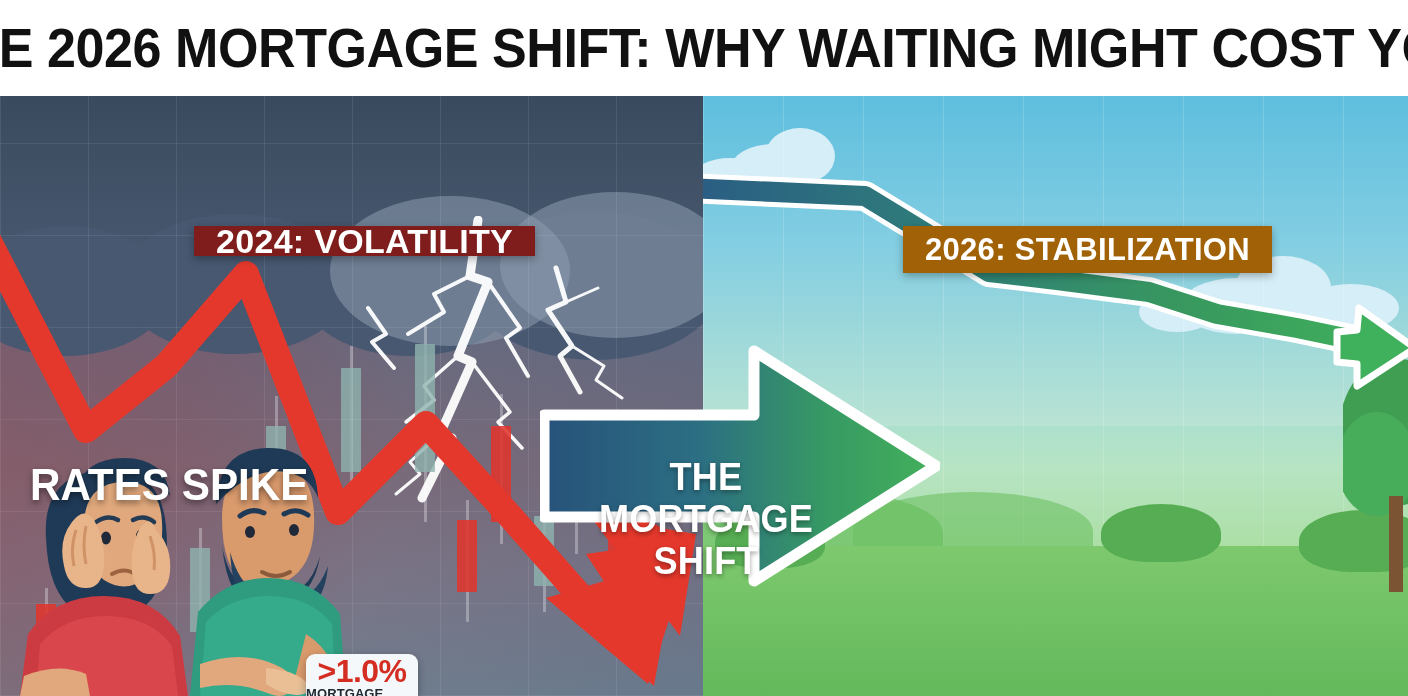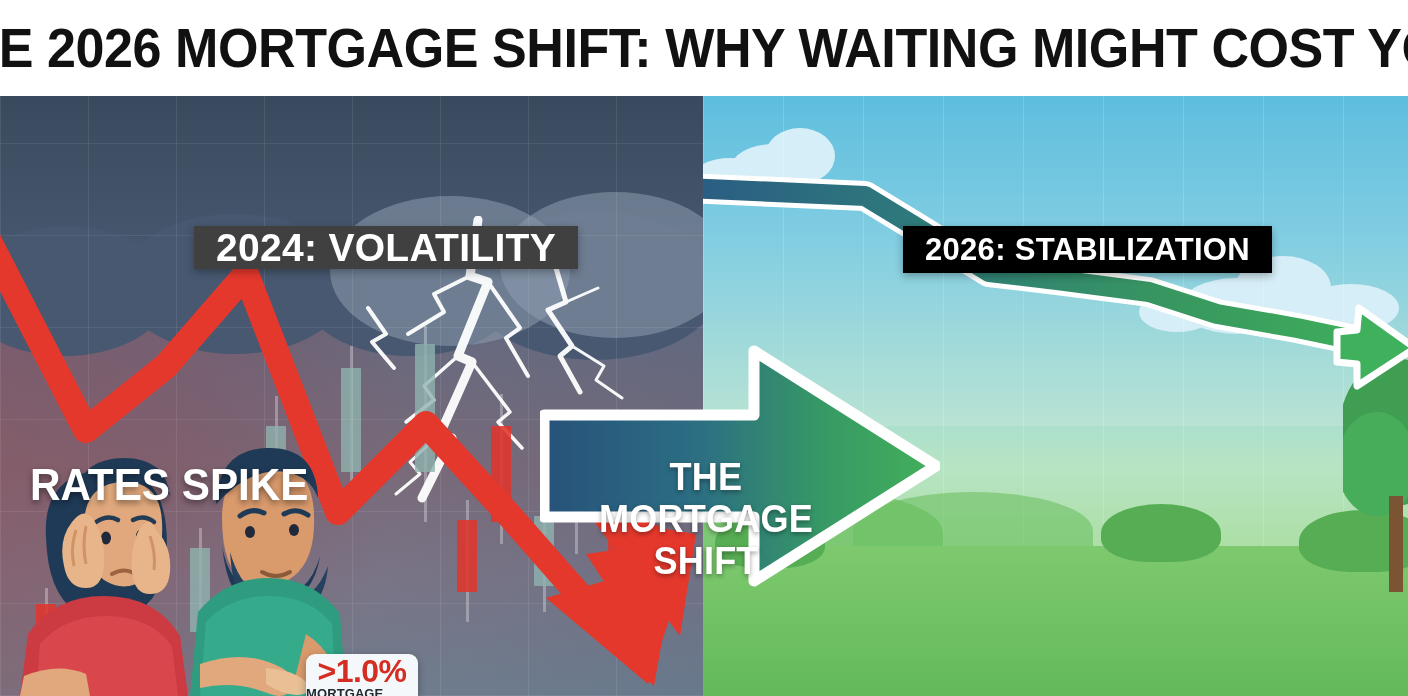--- a/index.html
+++ b/index.html
@@ -121,26 +121,26 @@
   .badge {
     position:absolute;
     font-family:"Liberation Sans Narrow","Liberation Sans",sans-serif;
     font-weight:700;
     color:#ffffff;
     display:flex; align-items:center; justify-content:center;
     white-space:nowrap;
     box-shadow:0 3px 8px rgba(0,0,0,.30);
   }
   #badge-2024 {
-    left:194px; top:130px; height:43px; padding:0 22px;
-    background:#404040; font-size:39px; letter-spacing:.3px;
+    left:194px; top:130px; height:30px; padding:0 22px;
+    background:#7f1d1d; font-size:34px; letter-spacing:.3px;
   }
   #badge-2026 {
     left:903px; top:130px; height:47px; padding:4px 22px;
-    background:#000000; font-size:31px; letter-spacing:.3px;
+    background:#a16207; font-size:31px; letter-spacing:.3px;
   }
 
   
   .scene-caption {
     position:absolute;
     font-family:"Liberation Sans Narrow","Liberation Sans",sans-serif;
     font-weight:700;
     white-space:nowrap;
     transform:scaleX(0.96);
     transform-origin:left center;

